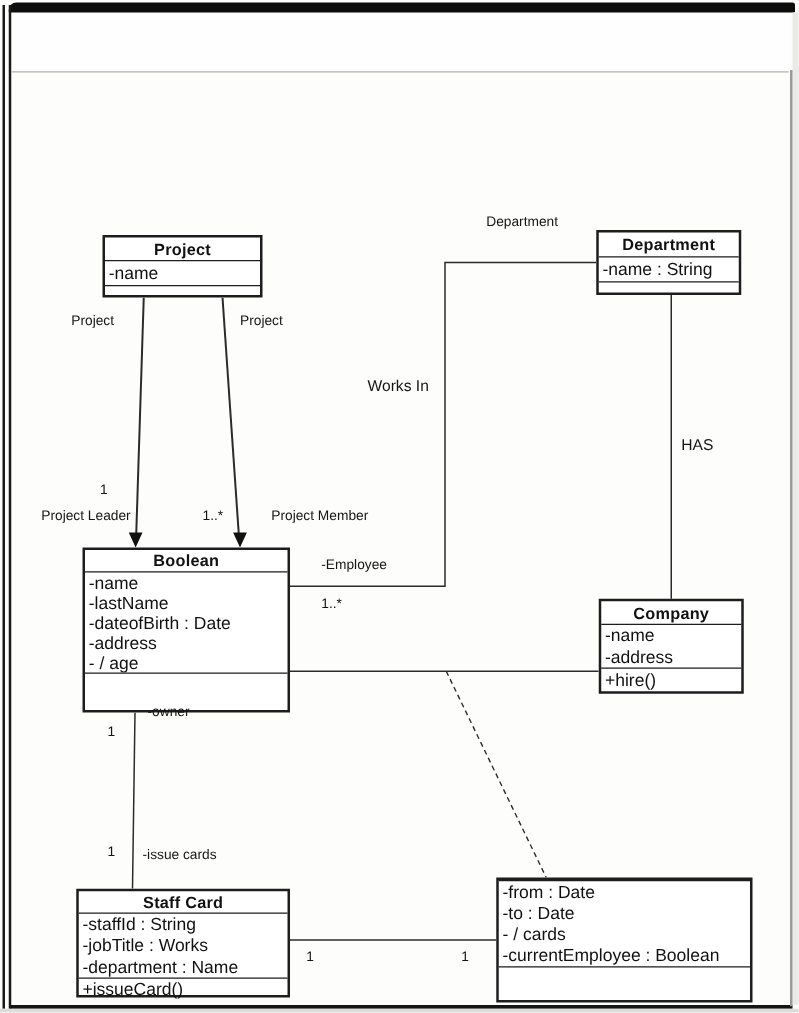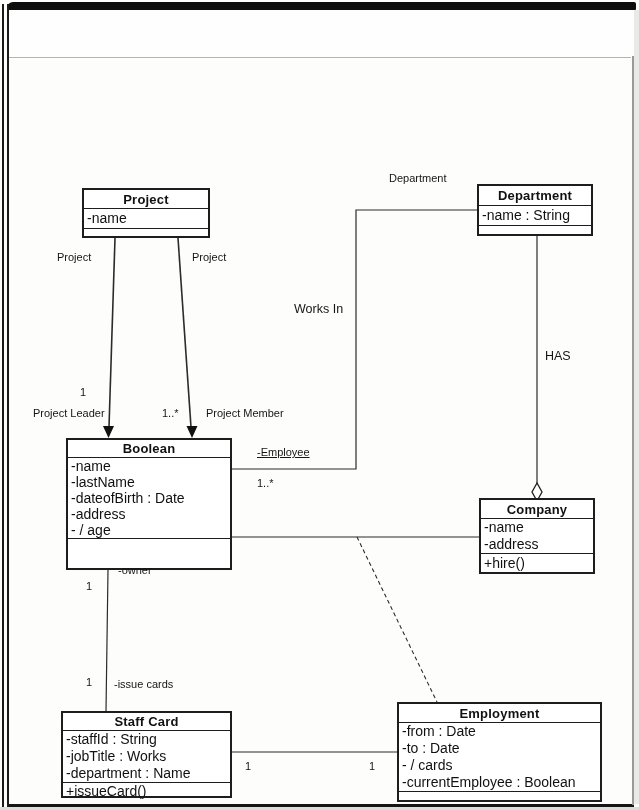--- a/index.html
+++ b/index.html
@@ -91,21 +91,21 @@
     <div class="sec">
       <div class="uml-row r16">-name</div>
       <div class="uml-row r16">-lastName</div>
       <div class="uml-row r16">-dateofBirth : Date</div>
       <div class="uml-row r16">-address</div>
       <div class="uml-row r16">- / age</div>
     </div>
     <div class="sec" style="height:14px;"></div>
   </div>
 
-  <div class="uml-class" style="left:479px;top:498px;width:116px;height:76px;">
+  <div class="uml-class" style="left:479px;top:479px;width:116px;height:76px;">
     <div class="uml-title" style="height:18px;">Company</div>
     <div class="sec">
       <div class="uml-row r17">-name</div>
       <div class="uml-row r17">-address</div>
     </div>
     <div class="sec">
       <div class="uml-row r19">+hire()</div>
     </div>
   </div>
 
@@ -115,39 +115,38 @@
       <div class="uml-row r17">-staffId : String</div>
       <div class="uml-row r17">-jobTitle : Works</div>
       <div class="uml-row r17">-department : Name</div>
     </div>
     <div class="sec">
       <div class="uml-row r16">+issueCard()</div>
     </div>
   </div>
 
   <div class="uml-class" style="left:397px;top:702px;width:205px;height:100px;">
-    <div class="uml-title" style="height:18px;">Employment</div>
     <div class="sec">
       <div class="uml-row r17">-from : Date</div>
       <div class="uml-row r17">-to : Date</div>
       <div class="uml-row r17">- / cards</div>
       <div class="uml-row r17">-currentEmployee : Boolean</div>
     </div>
     <div class="sec" style="height:10px;"></div>
   </div>
 
   <div class="lbl" style="left:389px;top:172px;">Department</div>
   <div class="lbl" style="left:57px;top:251px;">Project</div>
   <div class="lbl" style="left:192px;top:251px;">Project</div>
   <div class="lbl" style="left:80px;top:386px;">1</div>
   <div class="lbl" style="left:33px;top:407px;">Project Leader</div>
   <div class="lbl" style="left:162px;top:407px;">1..*</div>
-  <div class="lbl" style="left:206px;top:407px;">Project Member</div>
+  <div class="lbl" style="left:217px;top:407px;">Project Member</div>
   <div class="lbl big" style="left:294px;top:302px;">Works In</div>
-  <div class="lbl" style="left:257px;top:446px;text-decoration:underline;">-Employee</div>
+  <div class="lbl" style="left:257px;top:446px;">-Employee</div>
   <div class="lbl" style="left:257px;top:477px;">1..*</div>
   <div class="lbl big" style="left:545px;top:349px;">HAS</div>
   <div class="lbl" style="left:86px;top:580px;">1</div>
   <div class="lbl" style="left:118px;top:564px;">-owner</div>
   <div class="lbl" style="left:86px;top:676px;">1</div>
   <div class="lbl" style="left:114px;top:678px;">-issue cards</div>
   <div class="lbl" style="left:245px;top:760px;">1</div>
   <div class="lbl" style="left:369px;top:760px;">1</div>
 
 </div>

